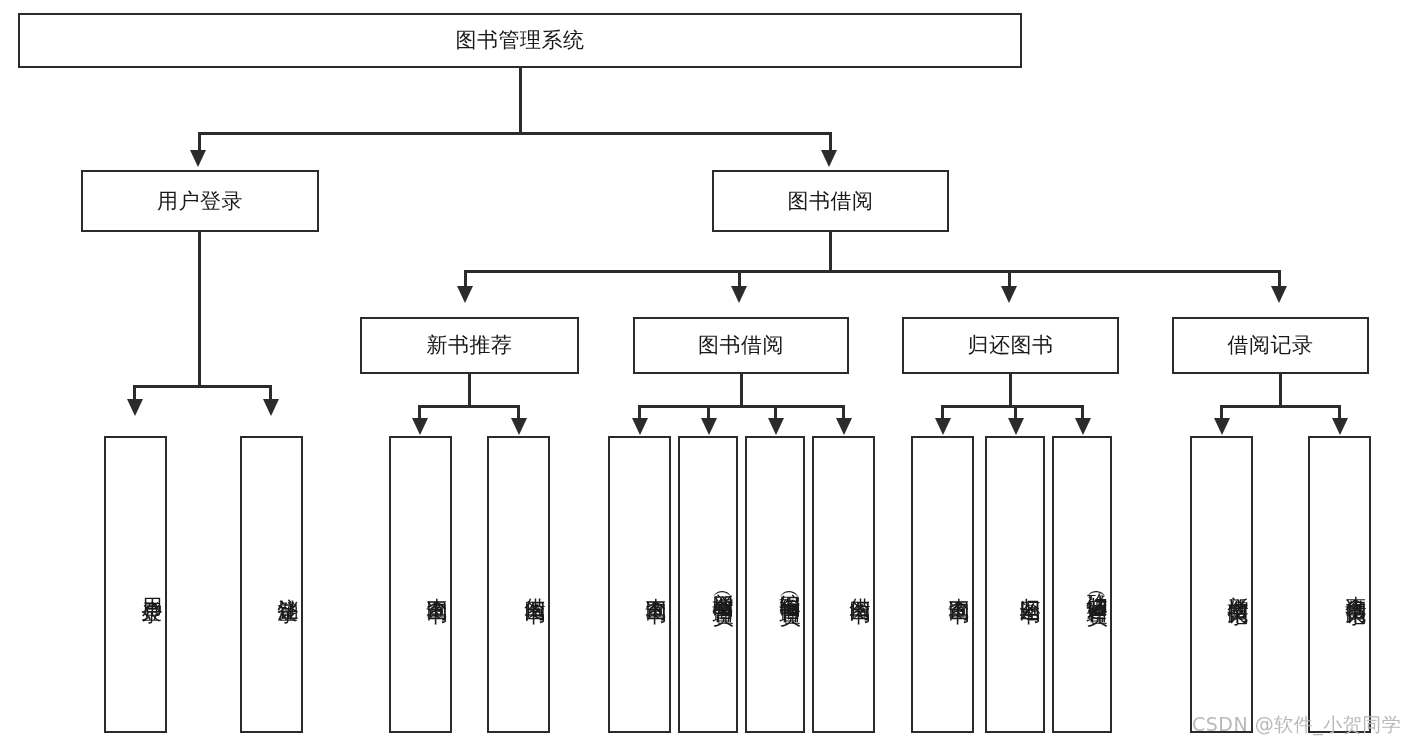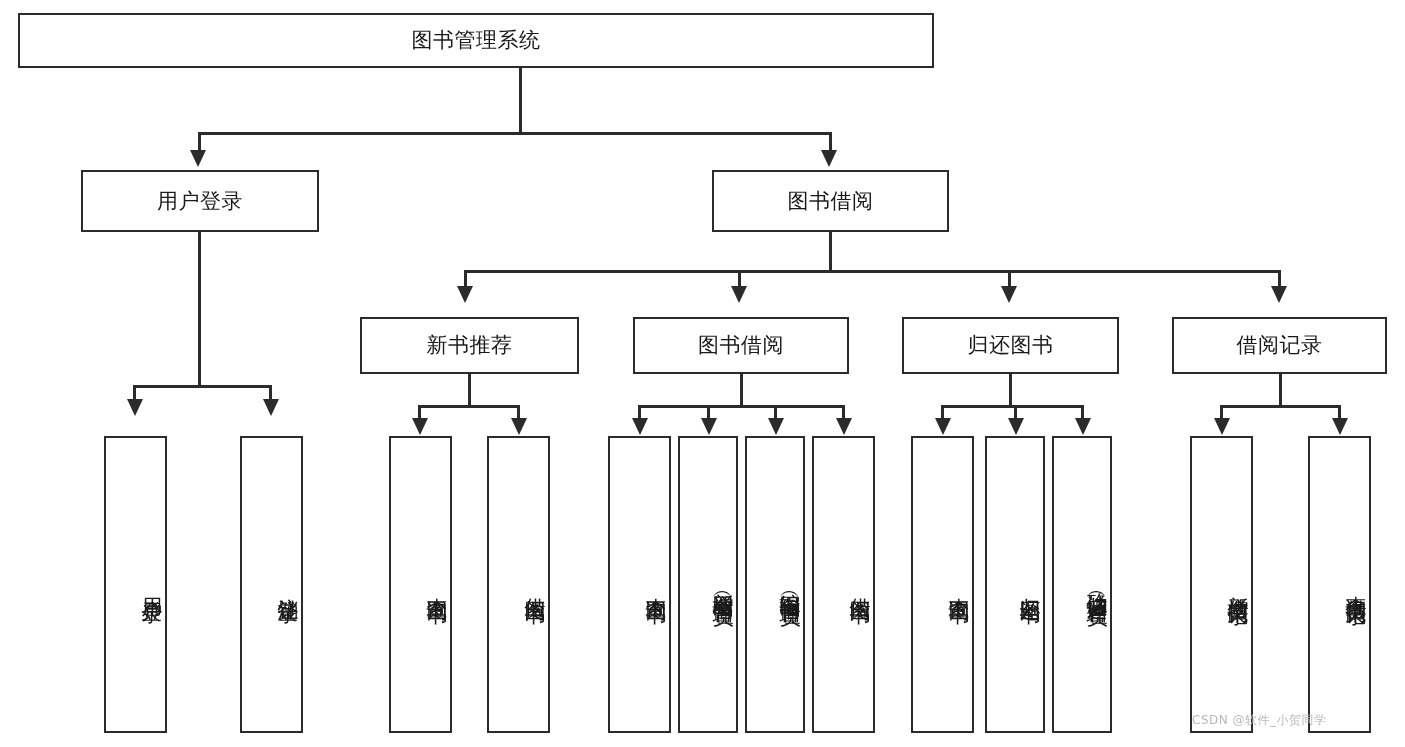--- a/index.html
+++ b/index.html
@@ -60,21 +60,21 @@
     position: absolute;
     width: 0;
     height: 0;
     border-left: 8px solid transparent;
     border-right: 8px solid transparent;
     border-top: 17px solid #2b2b2b;
   }
   .watermark {
     position: absolute;
     color: #b9b9b9;
-    font-size: 12px;
+    font-size: 19px;
     white-space: nowrap;
     letter-spacing: 0.5px;
   }
 </style>
 </head>
 <body>
 
 <div id="canvas">
 
   <div class="edge vline" style="left:519px; top:68px;  height:66px;"></div>
@@ -129,21 +129,21 @@
   <div class="edge vline" style="left:1081px; top:405px; height:14px;"></div>
   <div class="arrow" style="left:1075px; top:418px;"></div>
 
   <div class="edge vline" style="left:1279px; top:374px; height:33px;"></div>
   <div class="edge hline" style="left:1220px; top:405px; width:120px;"></div>
   <div class="edge vline" style="left:1220px; top:405px; height:14px;"></div>
   <div class="arrow" style="left:1214px; top:418px;"></div>
   <div class="edge vline" style="left:1338px; top:405px; height:14px;"></div>
   <div class="arrow" style="left:1332px; top:418px;"></div>
 
-  <div class="node h" style="left:18px; top:13px; width:916px; height:55px;">
+  <div class="node h" style="left:18px; top:13px; width:1004px; height:55px;">
     <span class="lbl">图书管理系统</span>
   </div>
 
   <div class="node h" style="left:81px; top:170px; width:238px; height:62px;">
     <span class="lbl">用户登录</span>
   </div>
 
   <div class="node h" style="left:712px; top:170px; width:237px; height:62px;">
     <span class="lbl">图书借阅</span>
   </div>
@@ -153,21 +153,21 @@
   </div>
 
   <div class="node h" style="left:360px; top:317px; width:219px; height:57px;">
     <span class="lbl">新书推荐</span>
   </div>
 
   <div class="node h" style="left:902px; top:317px; width:217px; height:57px;">
     <span class="lbl">归还图书</span>
   </div>
 
-  <div class="node h" style="left:1172px; top:317px; width:215px; height:57px;">
+  <div class="node h" style="left:1172px; top:317px; width:197px; height:57px;">
     <span class="lbl">借阅记录</span>
   </div>
 
   <div class="node v" style="left:104px; top:436px; width:63px; height:297px;">
     <span class="lbl">用户登录</span>
   </div>
 
   <div class="node v" style="left:240px; top:436px; width:63px; height:297px;">
     <span class="lbl">注销登录</span>
   </div>

